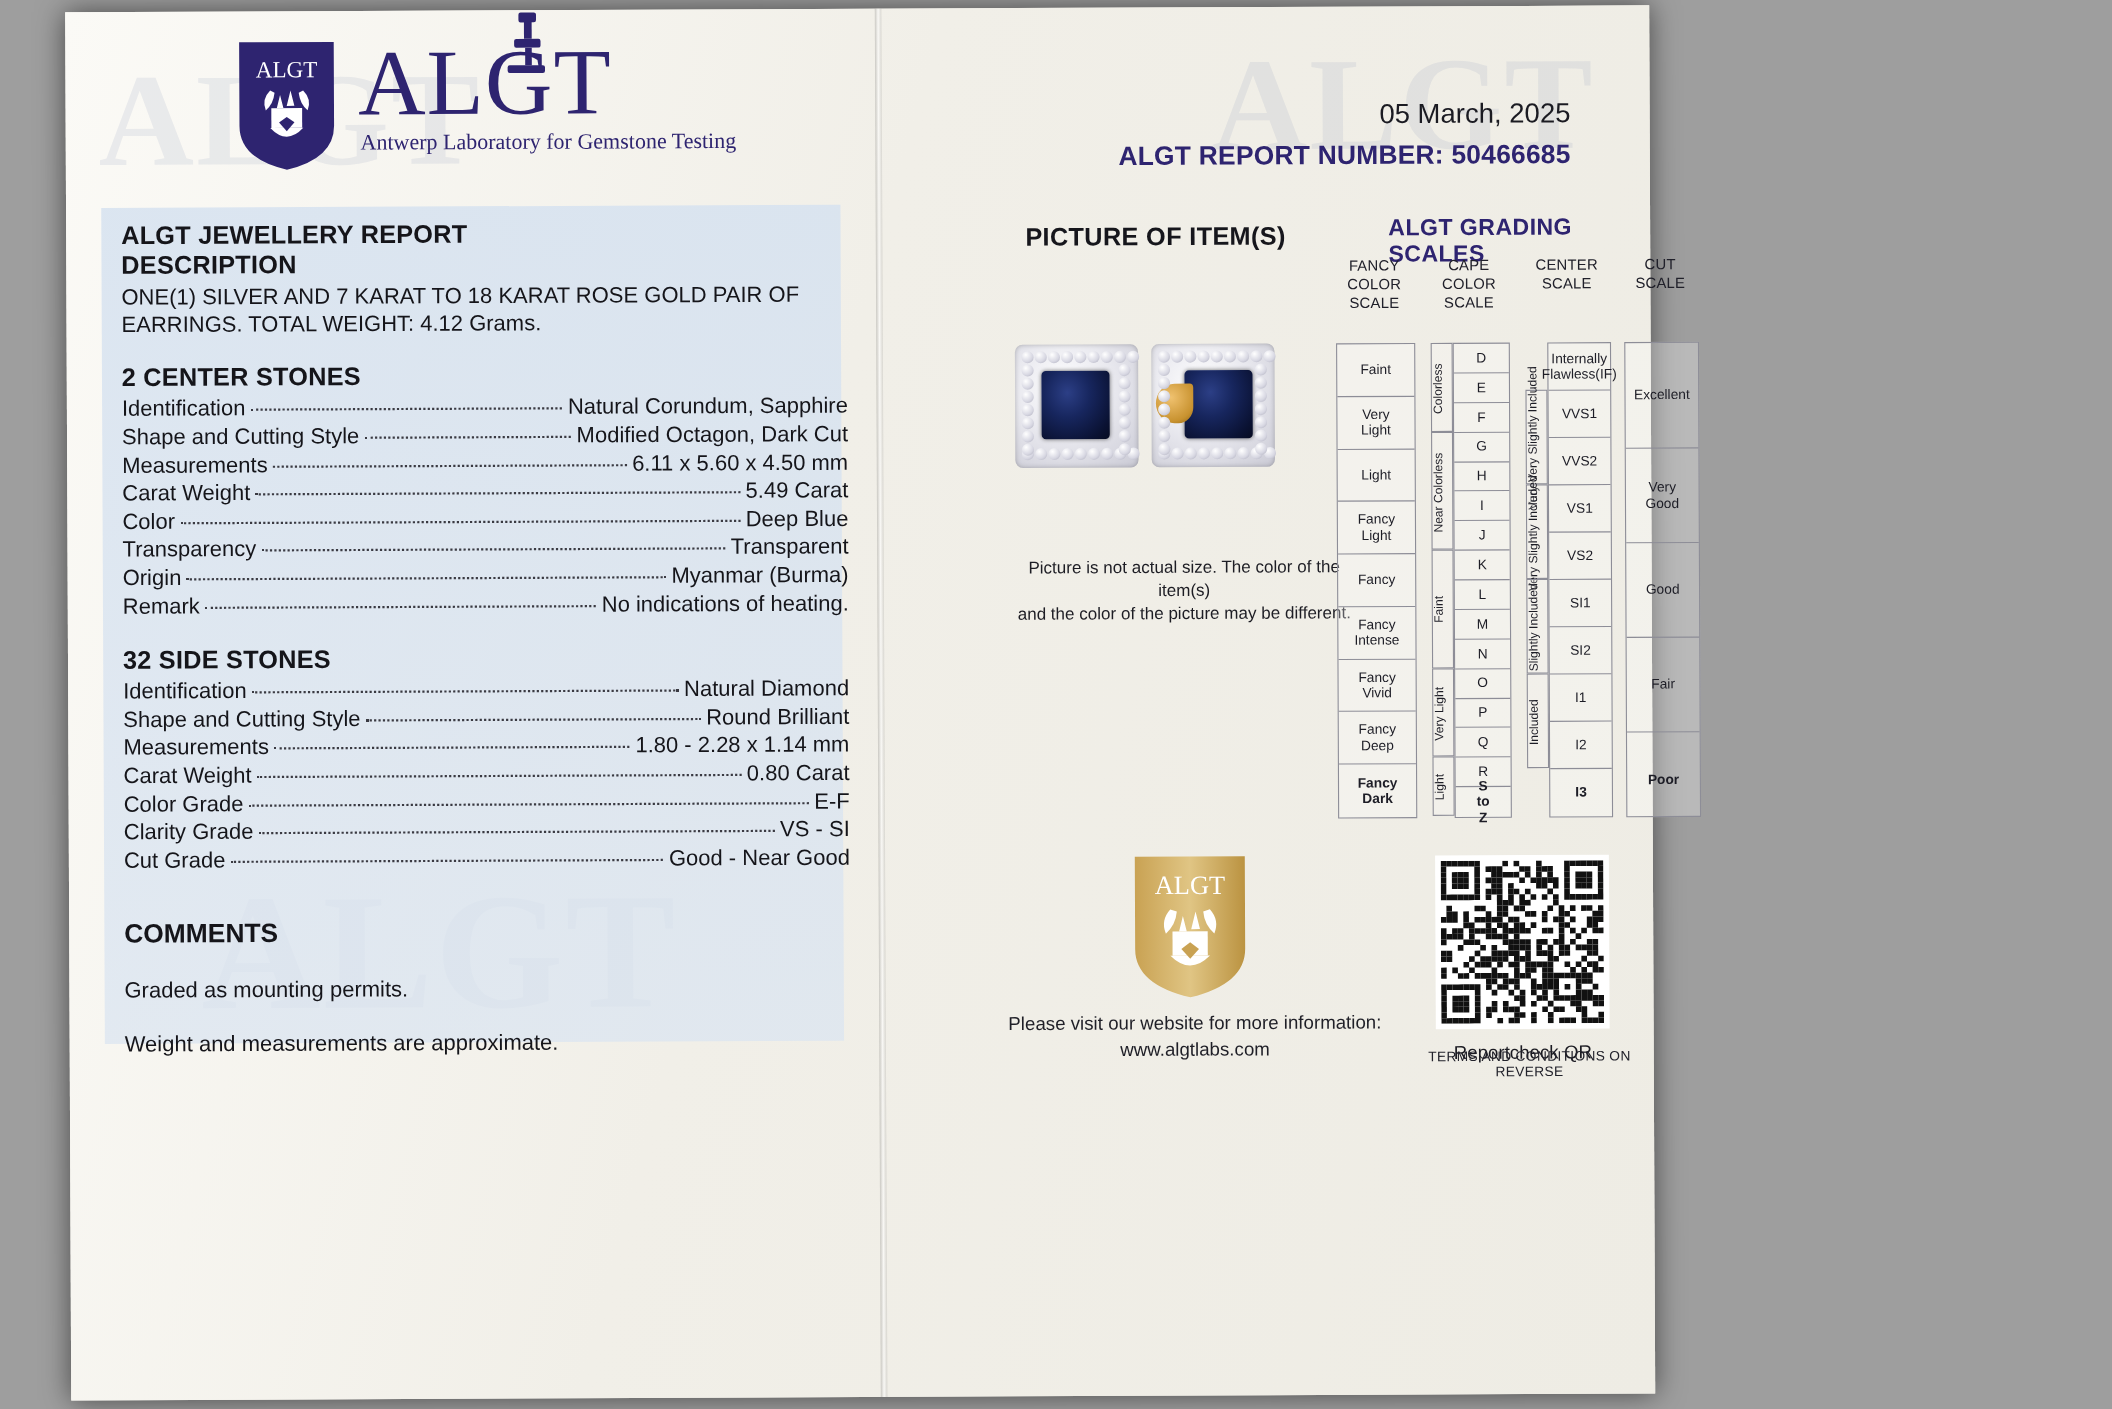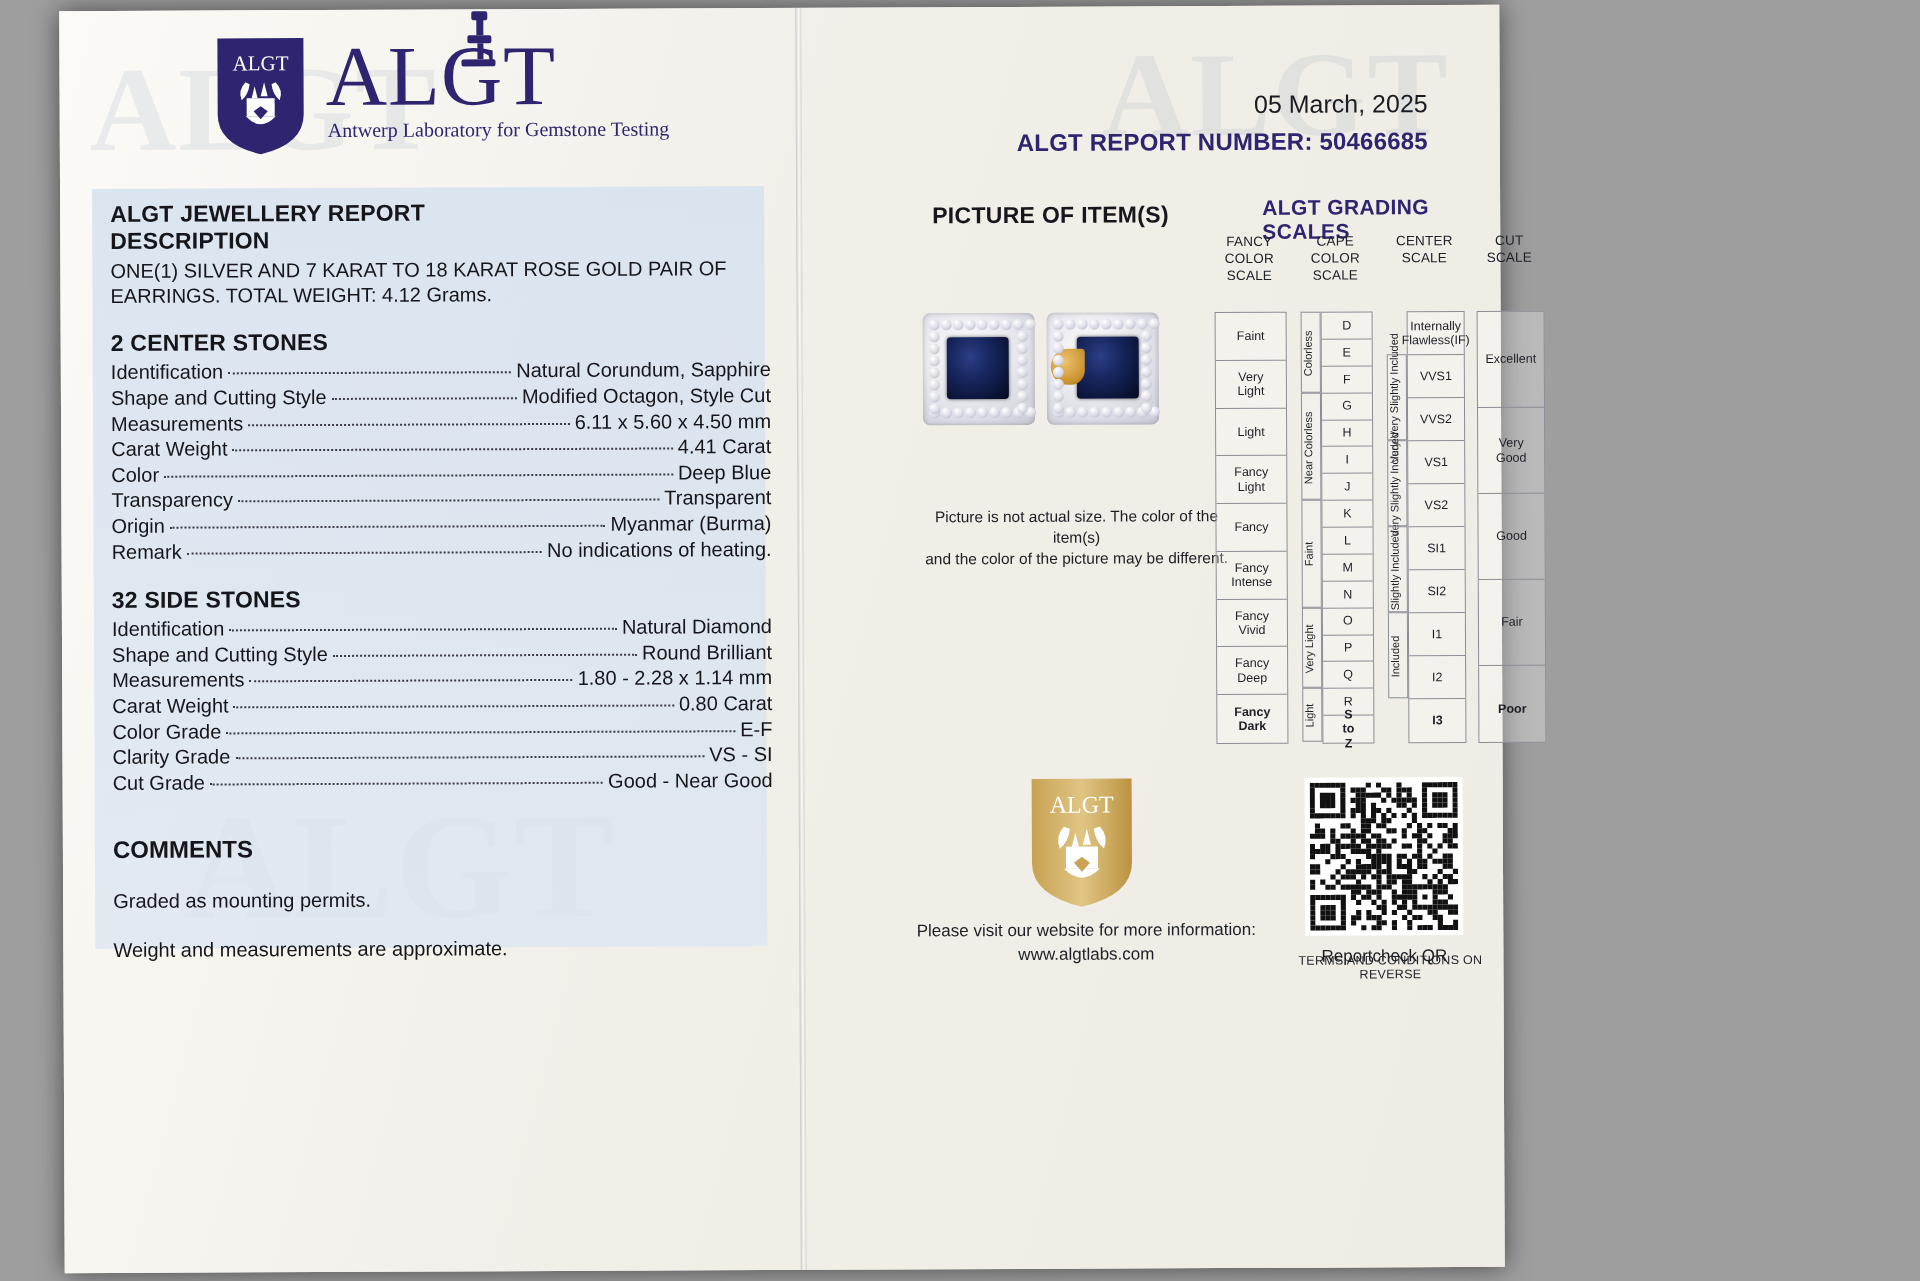--- a/index.html
+++ b/index.html
@@ -148,31 +148,31 @@
         <h2>2 CENTER STONES</h2>
         <div id="center-rows">
             <div class="row">
               <span class="lbl">Identification</span>
               <span class="dots"></span>
               <span class="val">Natural Corundum, Sapphire</span>
             </div>
             <div class="row">
               <span class="lbl">Shape and Cutting Style</span>
               <span class="dots"></span>
-              <span class="val">Modified Octagon, Style Cut</span>
+              <span class="val">Modified Octagon, Dark Cut</span>
             </div>
             <div class="row">
               <span class="lbl">Measurements</span>
               <span class="dots"></span>
               <span class="val">6.11 x 5.60 x 4.50 mm</span>
             </div>
             <div class="row">
               <span class="lbl">Carat Weight</span>
               <span class="dots"></span>
-              <span class="val">4.41 Carat</span>
+              <span class="val">5.49 Carat</span>
             </div>
             <div class="row">
               <span class="lbl">Color</span>
               <span class="dots"></span>
               <span class="val">Deep Blue</span>
             </div>
             <div class="row">
               <span class="lbl">Transparency</span>
               <span class="dots"></span>
               <span class="val">Transparent</span>

